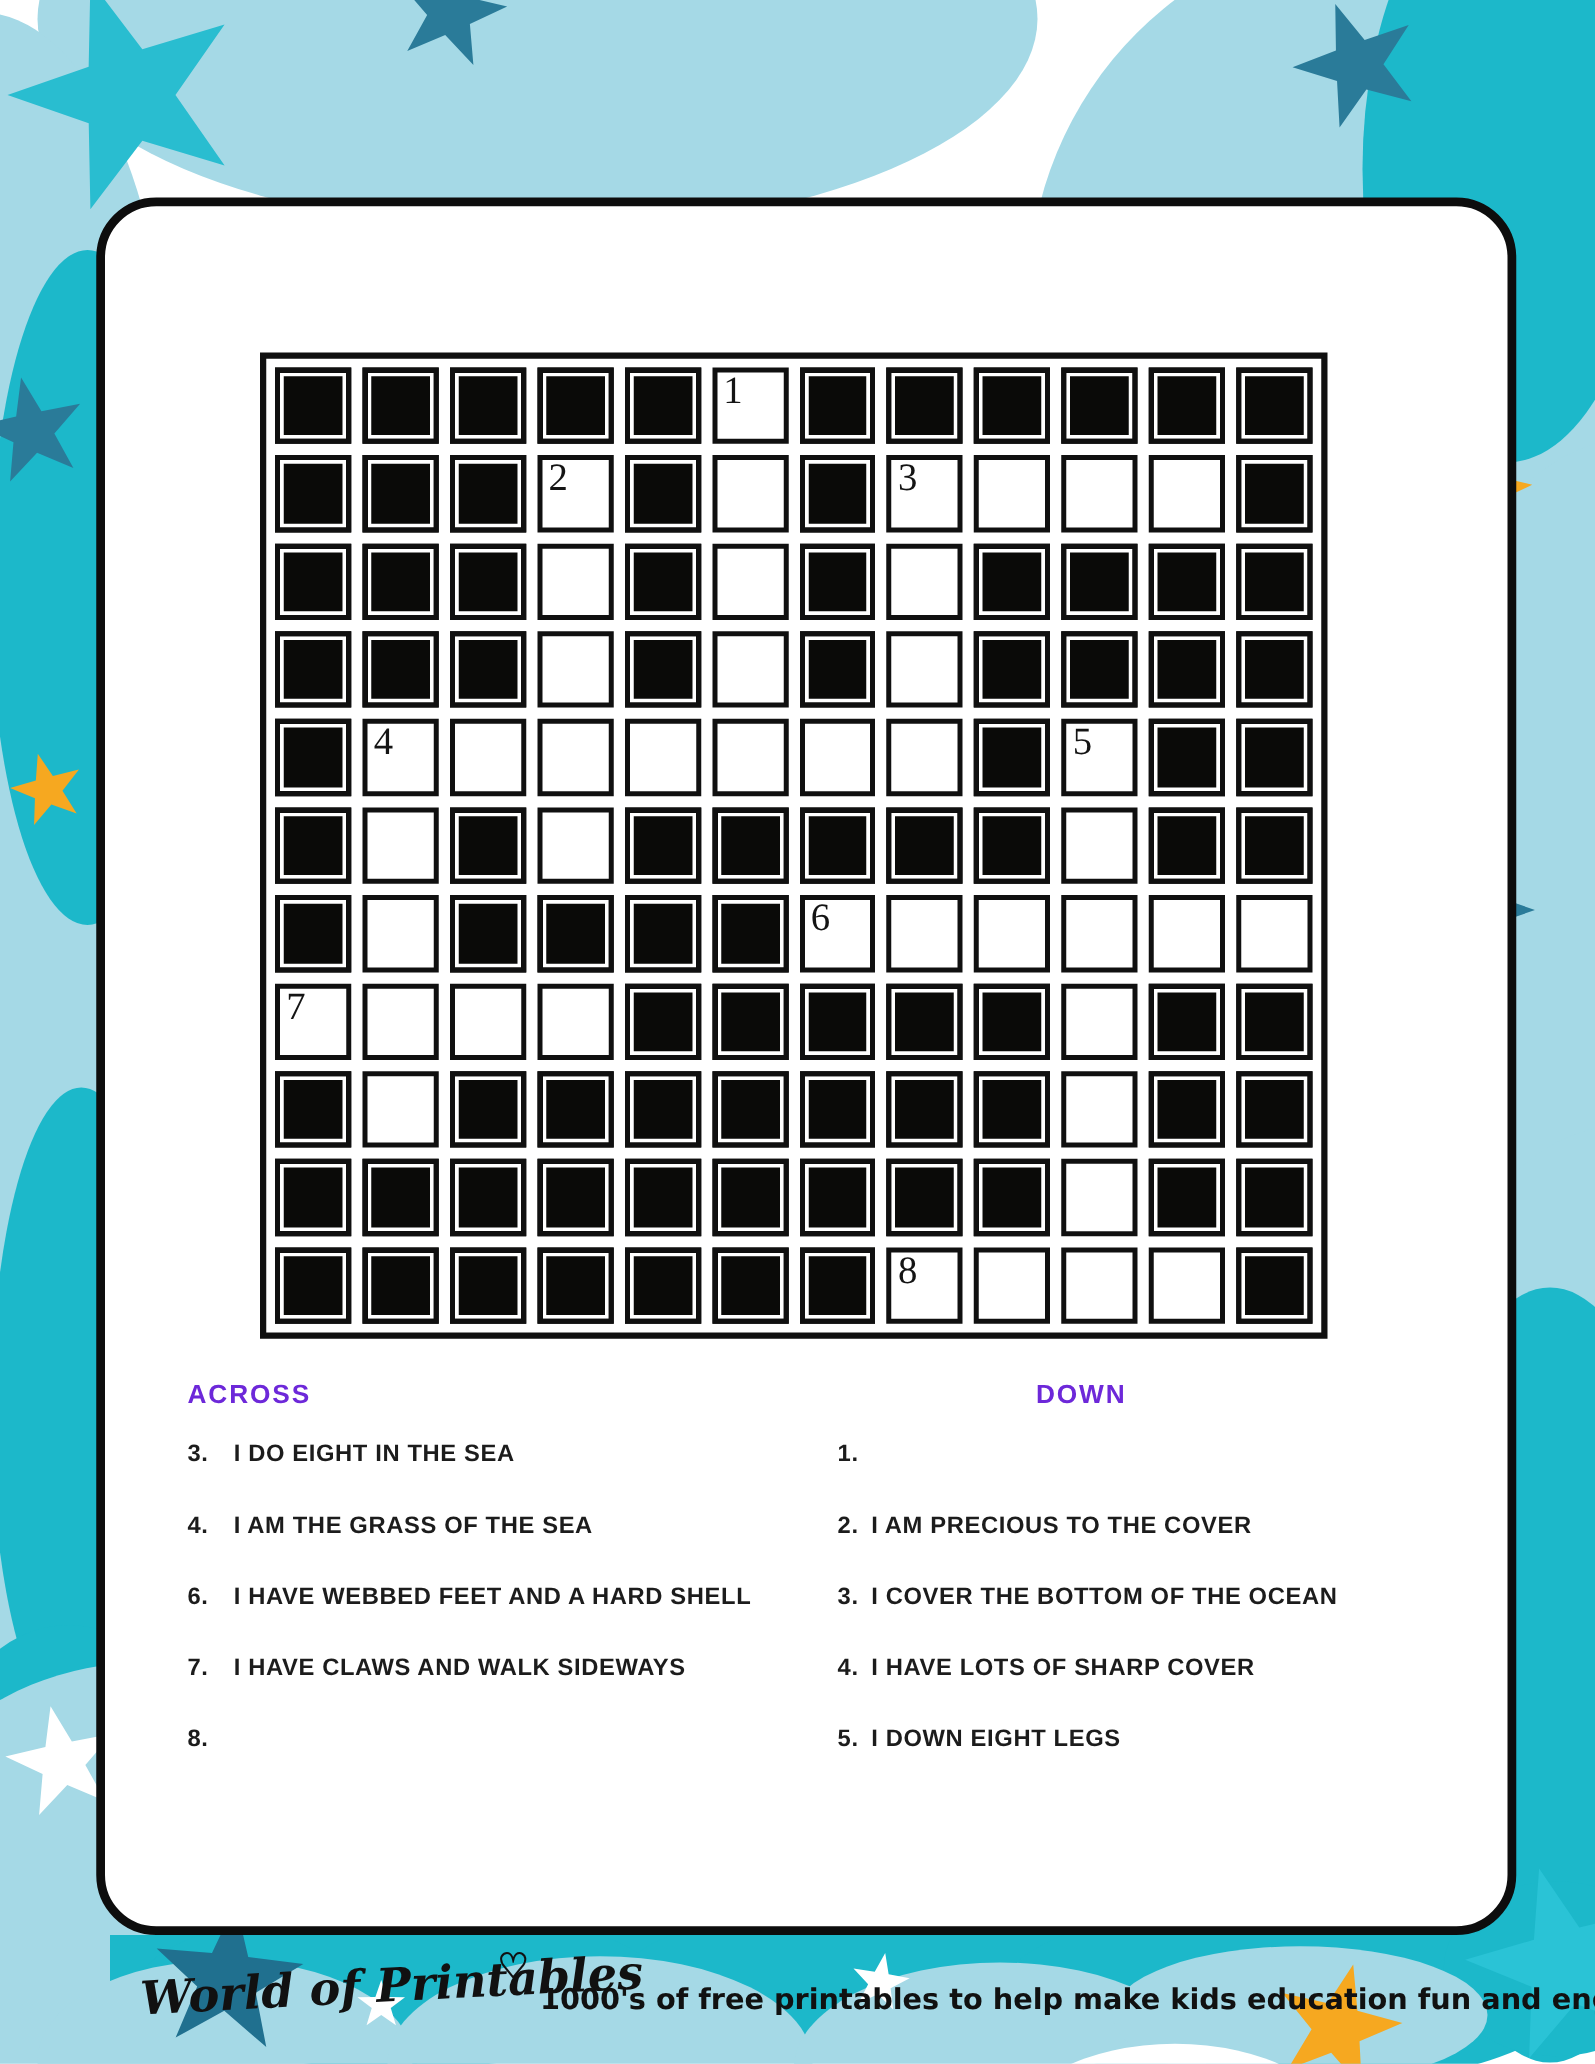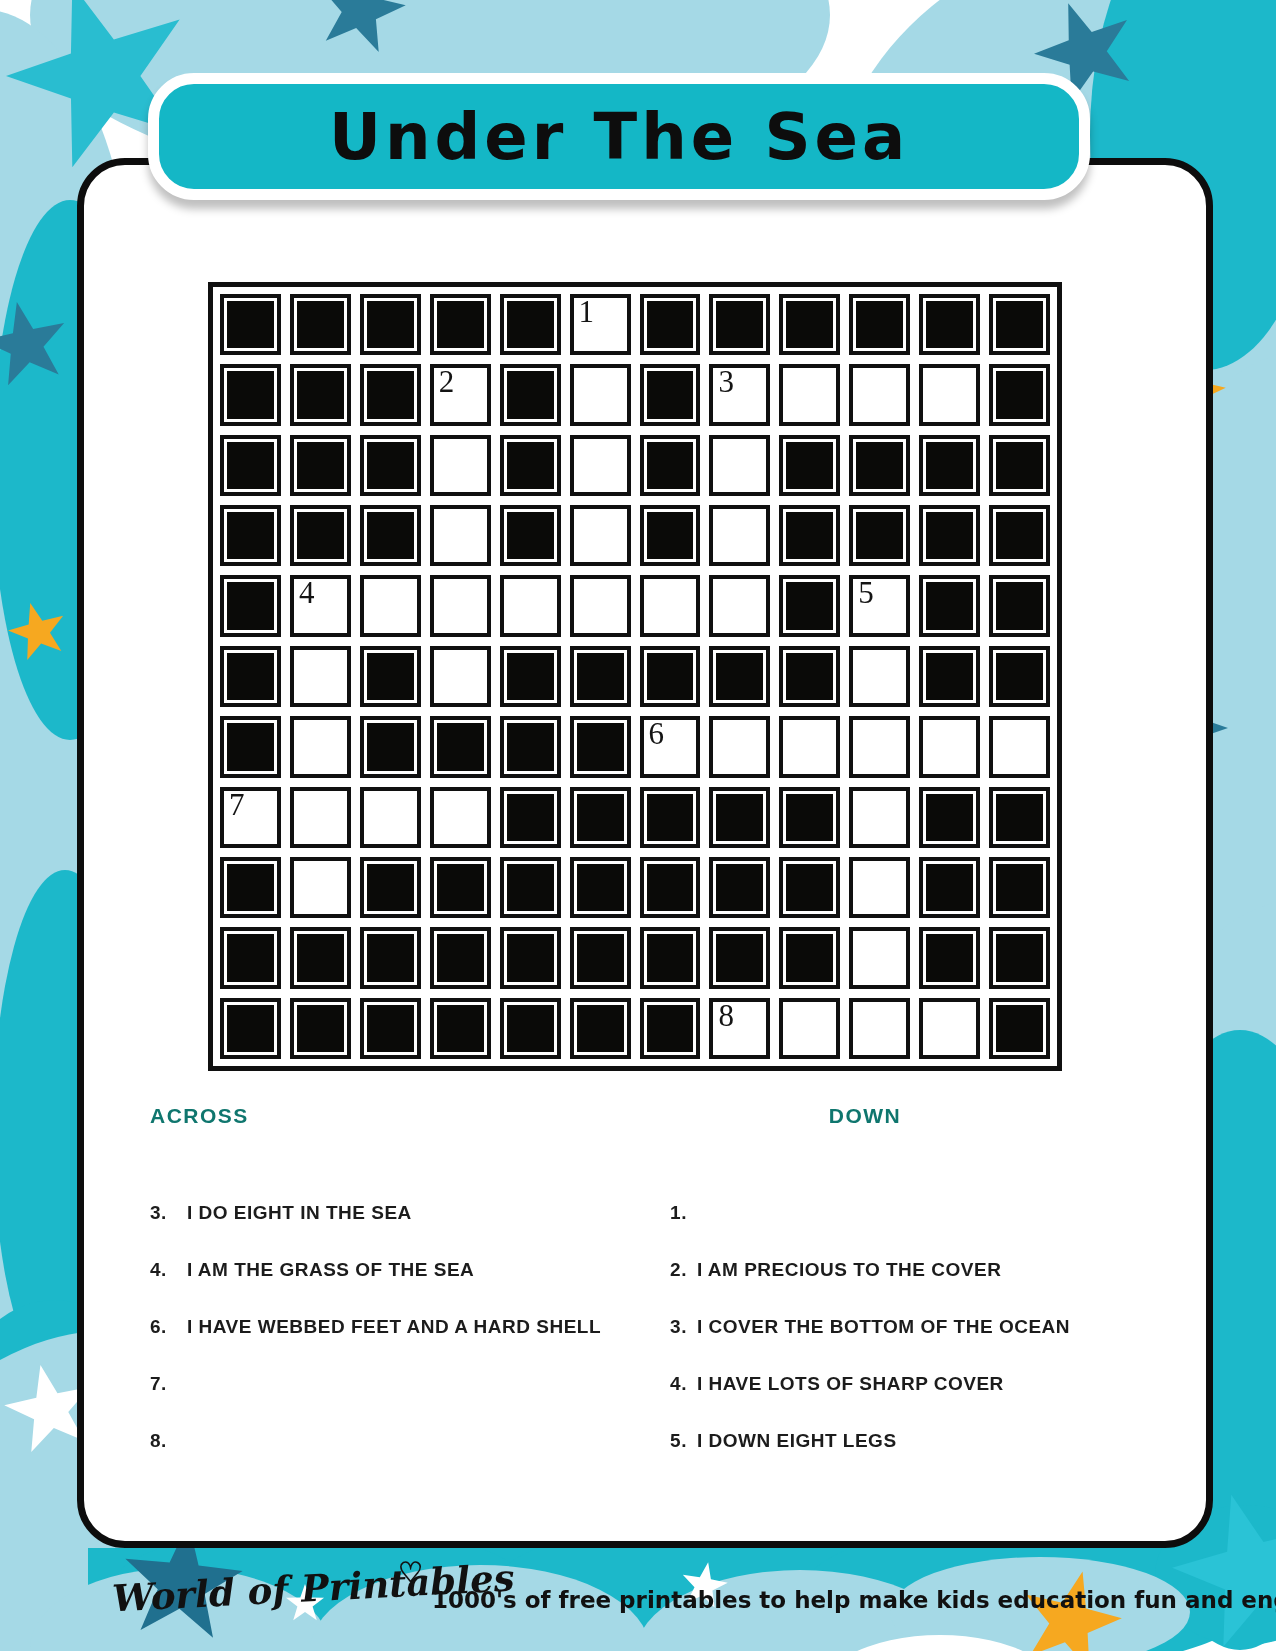--- a/index.html
+++ b/index.html
@@ -40,22 +40,22 @@
   .cell.white { background:#ffffff; }
   .cellnum {
     position:absolute; top:-4px; left:5px;
     font-family:"Liberation Serif", serif; font-size:31px; color:#141414;
   }
 
   .clues { position:absolute; top:1103px; z-index:2; }
   .clues.across { left:150px; }
   .clues.down  { left:660px;text-align:center; }
   .clues h2 {
-    margin:0 0 72px 0; font-size:21px; font-weight:bold; letter-spacing:1.5px;
-    color:#0f766e; line-height:26px;
+    margin:0 0 23px 0; font-size:21px; font-weight:bold; letter-spacing:1.5px;
+    color:#6d28d9; line-height:26px;
   }
   .clue { display:flex; margin-bottom:33px; white-space:nowrap;
     font-size:19px; font-weight:bold; letter-spacing:0.5px; color:#1c1c1c; line-height:24px; }
   .clue-num { width:37px; flex:0 0 37px; }
 
   .brand {
     position:absolute; left:112px; top:1566px; z-index:2;
     font-family:"DejaVu Serif", serif; font-style:italic; font-weight:bold;
     font-size:37px; color:#111; transform:rotate(-3deg); white-space:nowrap;
   }
@@ -116,23 +116,20 @@
     <use href="#star" transform="translate(50,1410) rotate(-12) scale(46)" fill="#ffffff"></use>
     <use href="#star" transform="translate(182,1584) rotate(6) scale(62)" fill="#20708f"></use>
     <use href="#star" transform="translate(305,1604) scale(20)" fill="#ffffff"></use>
     <use href="#star" transform="translate(704,1586) rotate(10) scale(24)" fill="#ffffff"></use>
     <use href="#star" transform="translate(1070,1622) rotate(14) scale(52)" fill="#f6a820"></use>
     <use href="#star" transform="translate(1252,1572) rotate(-15) scale(80)" fill="#2ac3d6"></use>
   </svg>
 
   <div class="card"></div>
 
-  <div class="banner">
-    <h1>Under The Sea</h1>
-  </div>
 
   <div class="grid-outer">
     <div class="grid">
         <div class="cell black"></div>
         <div class="cell black"></div>
         <div class="cell black"></div>
         <div class="cell black"></div>
         <div class="cell black"></div>
         <div class="cell white">
           <span class="cellnum">1</span>
@@ -290,20 +287,21 @@
         <div class="clue">
           <span class="clue-num">4.</span>
           <span class="clue-text">I AM THE GRASS OF THE SEA</span>
         </div>
         <div class="clue">
           <span class="clue-num">6.</span>
           <span class="clue-text">I HAVE WEBBED FEET AND A HARD SHELL</span>
         </div>
         <div class="clue">
           <span class="clue-num">7.</span>
+          <span class="clue-text">I HAVE CLAWS AND WALK SIDEWAYS</span>
         </div>
         <div class="clue">
           <span class="clue-num">8.</span>
         </div>
       </div>
   </div>
 
   <div class="clues down">
     <h2>DOWN</h2>
     <div>

